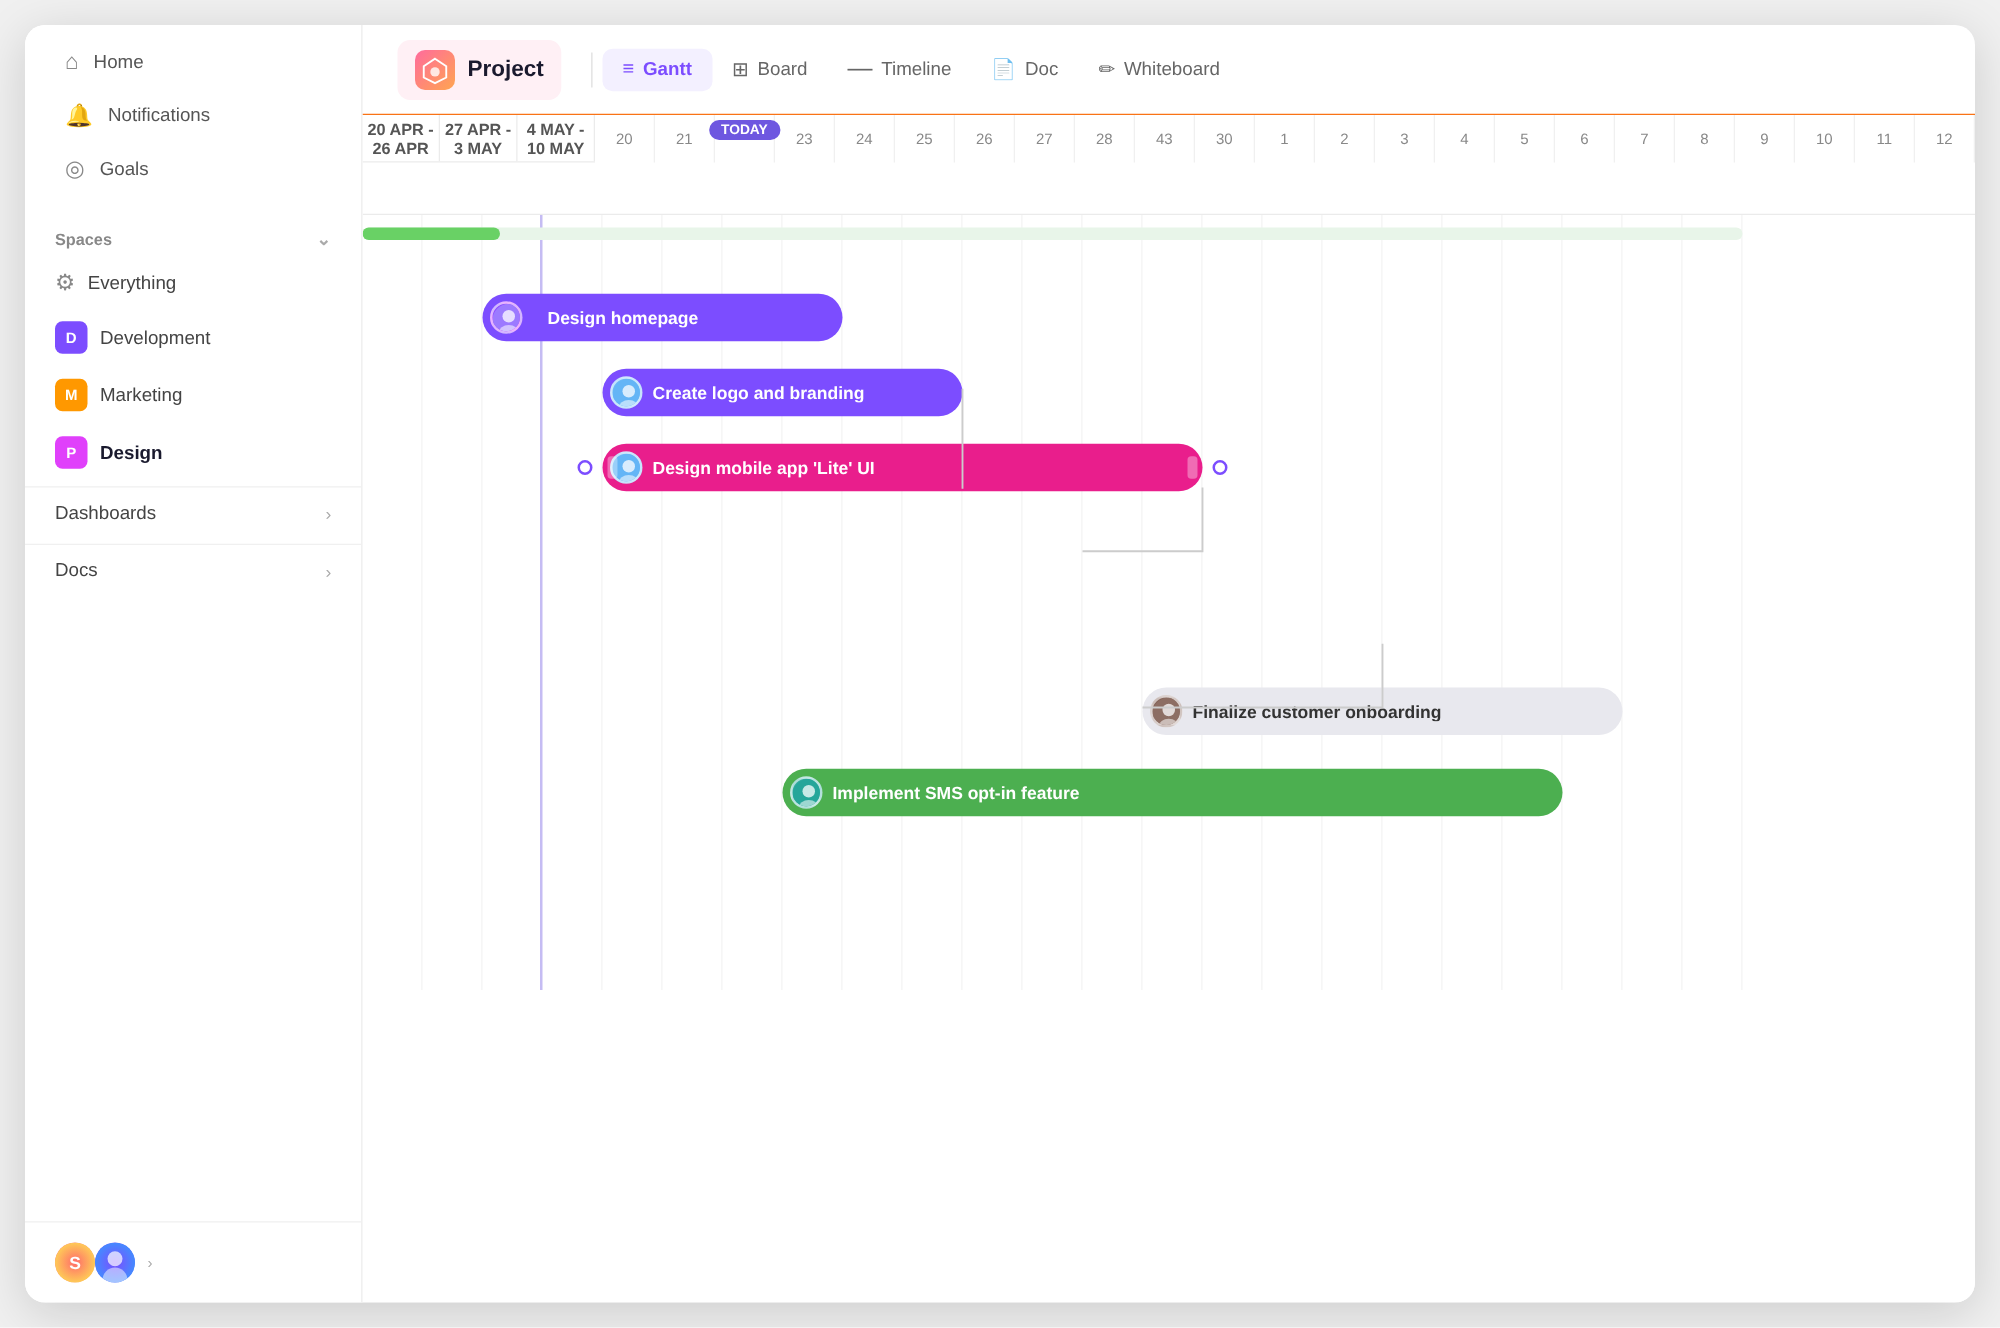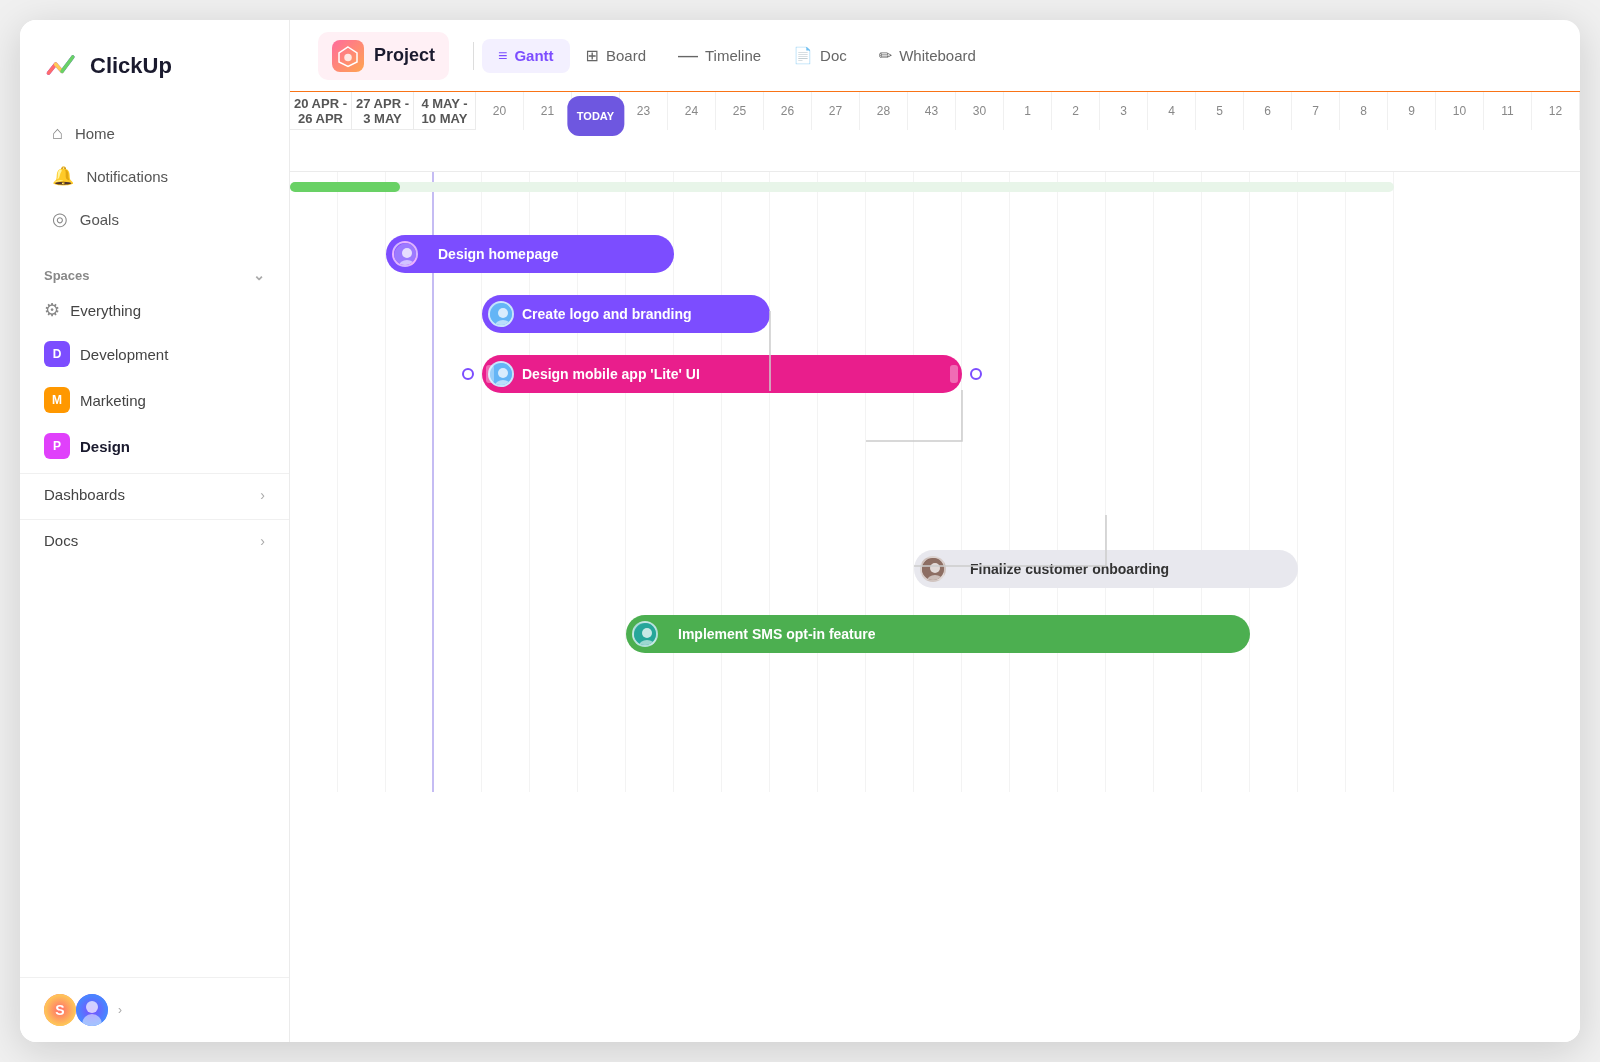--- a/index.html
+++ b/index.html
@@ -246,21 +246,21 @@
       display: flex;
       align-items: center;
       justify-content: center;
       border-right: 1px solid #f0f0f0;
       position: relative;
     }
     .today-label {
       background: #6e57e0;
       color: #fff;
       border-radius: 12px;
-      padding: 14px 10px;
+      padding: 2px 10px;
       font-size: 11px;
       font-weight: 700;
       position: absolute;
       top: 4px;
       left: 50%;
       transform: translateX(-50%);
       white-space: nowrap;
       z-index: 10;
     }
 
@@ -290,29 +290,20 @@
       position: relative;
       cursor: pointer;
     }
   </style>
 </head>
 <body>
 
 <div class="app-container">
 
   <div class="sidebar">
-    <div class="sidebar-logo">
-      <svg class="logo-icon" viewBox="0 0 40 40" fill="none">
-        <path d="M5 28L13 18l7 8 12-16" stroke="#7c4dff" stroke-width="4" stroke-linecap="round" stroke-linejoin="round"></path>
-        <path d="M5 28L13 18" stroke="#ff6b6b" stroke-width="4" stroke-linecap="round"></path>
-        <path d="M13 18l7 8" stroke="#feca57" stroke-width="4" stroke-linecap="round"></path>
-        <path d="M20 26l12-16" stroke="#69d165" stroke-width="4" stroke-linecap="round"></path>
-      </svg>
-      <span class="logo-text">ClickUp</span>
-    </div>
 
     <div class="sidebar-nav">
       <div class="sidebar-nav-item">
         <span class="nav-icon">⌂</span>
         <span>Home</span>
       </div>
       <div class="sidebar-nav-item">
         <span class="nav-icon">🔔</span>
         <span>Notifications</span>
       </div>
@@ -519,31 +510,31 @@
                     <ellipse cx="13" cy="23" rx="8" ry="6" fill="rgba(255,255,255,0.55)"></ellipse>
                   </svg></div>
                 <span style="font-size: 14px; font-weight: 600; color: rgb(255, 255, 255); white-space: nowrap; overflow: hidden; text-overflow: ellipsis;">Design mobile app 'Lite' UI</span>
                 <div style="position: absolute; left: 4px; top: 50%; transform: translateY(-50%); width: 8px; height: 18px; border-radius: 3px; background: rgba(255, 255, 255, 0.35);"></div>
                 <div style="position: absolute; right: 4px; top: 50%; transform: translateY(-50%); width: 8px; height: 18px; border-radius: 3px; background: rgba(255, 255, 255, 0.35);"></div>
               </div>
               <div style="position: absolute; left: -20px; top: 50%; transform: translateY(-50%); width: 12px; height: 12px; border-radius: 50%; border: 2px solid rgb(124, 77, 255); background: rgb(255, 255, 255);"></div>
               <div style="position: absolute; right: -20px; top: 50%; transform: translateY(-50%); width: 12px; height: 12px; border-radius: 50%; border: 2px solid rgb(124, 77, 255); background: rgb(255, 255, 255);"></div>
             </div>
             <div style="position: absolute; top: 375px; left: 624px; width: 384px; height: 44px; display: flex; align-items: center;">
-              <div class="gantt-bar" style="background: rgb(232, 232, 238); width: 100%; height: 38px; border-radius: 20px; display: flex; align-items: center; padding: 0px 14px 0px 6px; gap: 24px; cursor: pointer; color: rgb(68, 68, 68);">
+              <div class="gantt-bar" style="background: rgb(232, 232, 238); width: 100%; height: 38px; border-radius: 20px; display: flex; align-items: center; padding: 0px 14px 0px 6px; gap: 8px; cursor: pointer; color: rgb(68, 68, 68);">
                 <div style="width: 26px; height: 26px; border-radius: 50%; overflow: hidden; flex-shrink: 0; border: 2px solid rgba(255, 255, 255, 0.6); background: linear-gradient(135deg, rgb(121, 85, 72), rgb(188, 170, 164));"><svg viewBox="0 0 26 26" width="26" height="26">
                     <circle cx="13" cy="13" r="13" fill="#8d6e63"></circle>
                     <circle cx="13" cy="10" r="5" fill="rgba(255,255,255,0.75)"></circle>
                     <ellipse cx="13" cy="23" rx="8" ry="6" fill="rgba(255,255,255,0.55)"></ellipse>
                   </svg></div>
                 <span style="font-size: 14px; font-weight: 600; color: rgb(51, 51, 51); white-space: nowrap; overflow: hidden; text-overflow: ellipsis;">Finalize customer onboarding</span>
               </div>
             </div>
             <div style="position: absolute; top: 440px; left: 336px; width: 624px; height: 44px; display: flex; align-items: center;">
-              <div class="gantt-bar" style="background: rgb(76, 175, 80); width: 100%; height: 38px; border-radius: 20px; display: flex; align-items: center; padding: 0px 14px 0px 6px; gap: 20px; cursor: pointer;">
+              <div class="gantt-bar" style="background: rgb(76, 175, 80); width: 100%; height: 38px; border-radius: 20px; display: flex; align-items: center; padding: 0px 14px 0px 6px; gap: 8px; cursor: pointer;">
                 <div style="width: 26px; height: 26px; border-radius: 50%; overflow: hidden; flex-shrink: 0; border: 2px solid rgba(255, 255, 255, 0.6); background: linear-gradient(135deg, rgb(38, 166, 154), rgb(128, 203, 196));"><svg viewBox="0 0 26 26" width="26" height="26">
                     <circle cx="13" cy="13" r="13" fill="#26a69a"></circle>
                     <circle cx="13" cy="10" r="5" fill="rgba(255,255,255,0.75)"></circle>
                     <ellipse cx="13" cy="23" rx="8" ry="6" fill="rgba(255,255,255,0.55)"></ellipse>
                   </svg></div>
                 <span style="font-size: 14px; font-weight: 600; color: rgb(255, 255, 255); white-space: nowrap; overflow: hidden; text-overflow: ellipsis;">Implement SMS opt-in feature</span>
               </div>
             </div>
             <svg style="position: absolute; top: 0px; left: 0px; width: 100%; height: 100%; pointer-events: none; overflow: visible;">
               <polyline points="480,139 480,219 480,219" stroke="#ccc" stroke-width="1.5" fill="none"></polyline>

